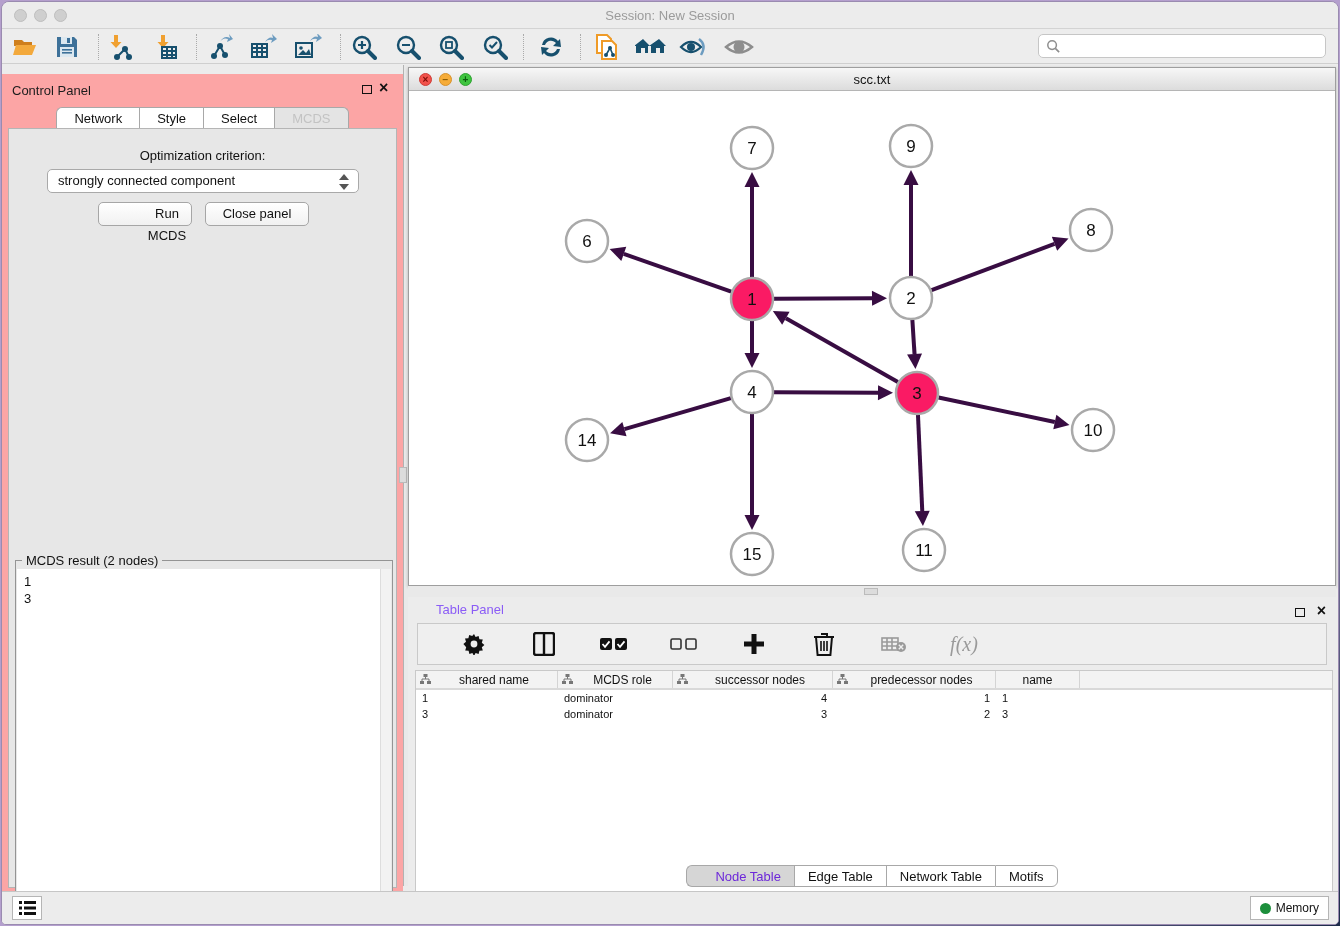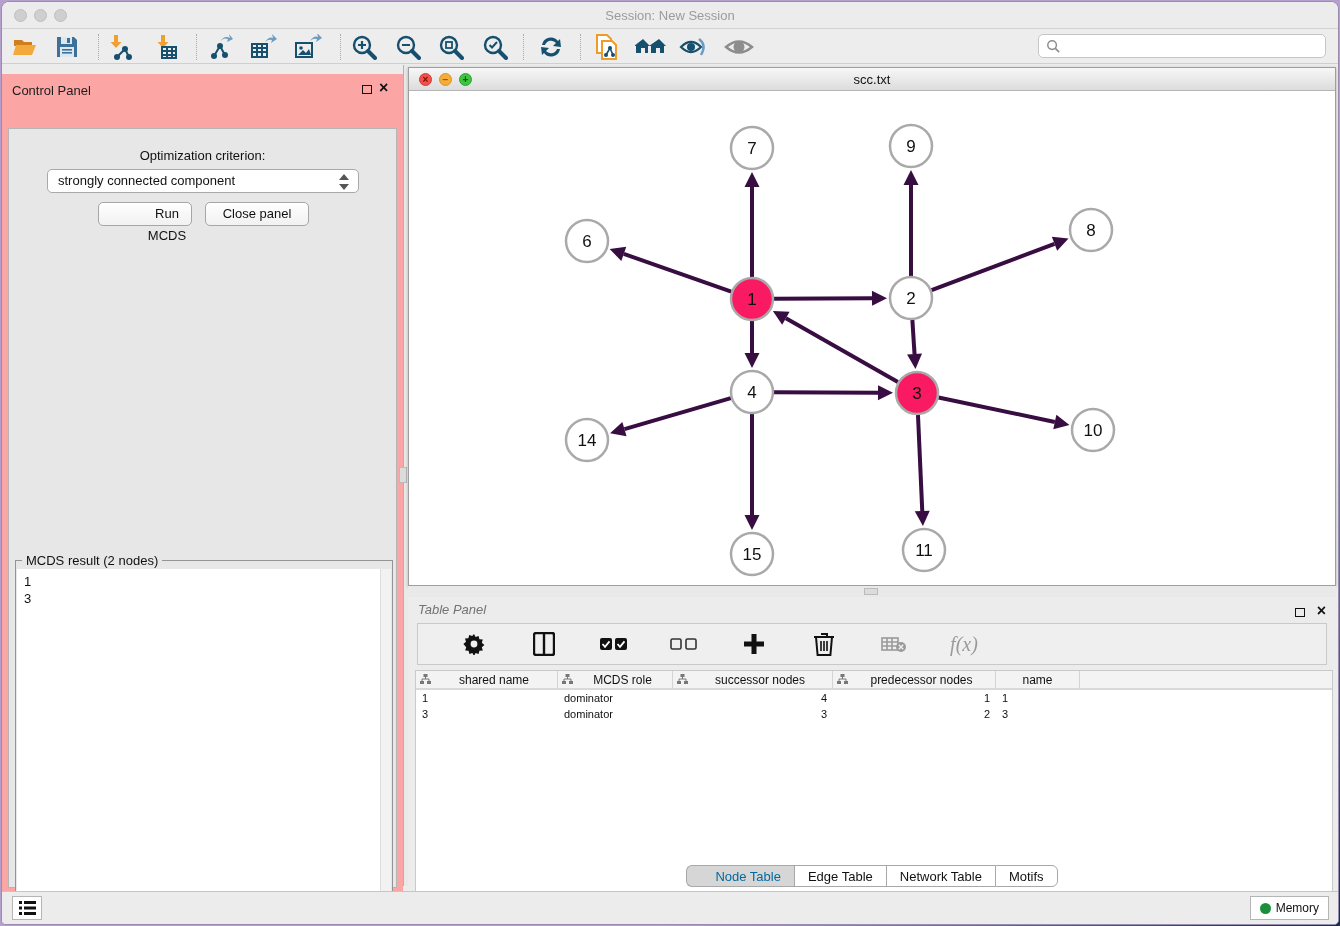--- a/index.html
+++ b/index.html
@@ -53,37 +53,37 @@
 
   
   #net-frame { position:absolute; left:406px; top:65px; width:928px; height:519px; border:1px solid #9e9e9e; background:#fff; box-shadow:0 1px 3px rgba(0,0,0,0.25); }
   #net-titlebar { position:absolute; left:0; top:0; width:100%; height:23px; background:linear-gradient(#f7f7f7,#dcdcdc); border-bottom:1px solid #b5b5b5; }
   .frame-light { position:absolute; top:5px; width:13px; height:13px; border-radius:50%; font-size:10px; font-weight:700; text-align:center; line-height:12px; }
   #net-title { position:absolute; top:4px; width:100%; text-align:center; font-size:13px; color:#111; }
   #net-canvas { position:absolute; left:0; top:23px; width:926px; height:494px; background:#fff; }
 
   
   #table-panel { position:absolute; left:406px; top:595px; width:928px; height:289px; background:#ececec; }
-  #tp-header { position:absolute; left:10px; top:5px; font-size:13px; color:#737373;font-style:italic; }
+  #tp-header { position:absolute; left:28px; top:5px; font-size:13px; color:#8b5cf6; }
   #tp-toolbar { position:absolute; left:9px; top:26px; width:910px; height:42px; background:#efefef; border:1px solid #c9c9c9; display:flex; align-items:center; gap:14px; padding-left:14px; }
   .tpi { width:28px; height:28px; display:flex; align-items:center; justify-content:center;margin-left:28px; }
   #data-table { position:absolute; left:7px; top:73px; width:918px; height:222px; background:#fff; border:1px solid #c9c9c9; font-size:11px; }
   #thead { display:flex; height:19px; background:#f3f3f3; border-bottom:2px solid #d9d9d9; }
   .th { display:flex; align-items:center; border-right:1px solid #d4d4d4; position:relative; }
   .th .th-label { flex:1; text-align:center; font-size:12px; color:#111; }
   .th .tree-ic { margin-left:4px; }
   .c0 { width:142px; } .c1 { width:115px; } .c2 { width:160px; } .c3 { width:163px; } .c4 { width:84px; }
   .trow { display:flex; height:16px; }
   .td { line-height:16px; padding:0 6px; color:#111; overflow:hidden; }
   .al { text-align:left; } .ar { text-align:right; }
   #tp-tabs { position:absolute; left:0; top:268px; width:100%; display:flex; justify-content:center; }
   .tp-tab { height:22px; padding:0 13px; background:#fff; border:1px solid #a8a8a8; border-right:none; font-size:13px; line-height:21px; color:#111; }
   .tp-tab:first-child { border-radius:6px 0 0 6px; }
   .tp-tab:last-child { border-right:1px solid #a8a8a8; border-radius:0 6px 6px 0; }
-  .tp-tab.active { background:#d6d6d6; color:#0369a1;padding-left:28px; }
+  .tp-tab.active { background:#d6d6d6; color:#6d28d9;padding-left:28px; }
 
   
   #statusbar { position:absolute; left:0; bottom:0; width:100%; height:33px; background:#ececec; border-top:1px solid #c6c6c6; }
   #automation-btn { position:absolute; left:10px; top:4px; width:30px; height:24px; background:#fff; border:1px solid #b5b5b5; display:flex; align-items:center; justify-content:center; }
   #memory-btn { position:absolute; right:9px; top:4px; height:24px; background:#fff; border:1px solid #b5b5b5; display:flex; align-items:center; gap:5px; padding:0 9px; font-size:12px; color:#111; }
   #memory-dot { width:11px; height:11px; border-radius:50%; background:#1d8f3c; }
 </style>
 </head>
 <body>
 
@@ -239,20 +239,26 @@
           <circle cx="6.5" cy="6.5" r="4.6" fill="none" stroke="#8e8e8e" stroke-width="1.6"></circle>
           <path d="M10 10 L14 14" stroke="#8e8e8e" stroke-width="1.8"></path>
         </svg>
     </div>
   </div>
 
   <div id="control-panel">
     <div id="cp-header">Control Panel</div>
     <span class="panel-float-icon" style="left:360px;"></span>
     <span class="panel-close-icon" style="left:377px;">×</span>
+    <div id="cp-tabs">
+      <div class="cp-tab">Network</div>
+      <div class="cp-tab">Style</div>
+      <div class="cp-tab">Select</div>
+      <div class="cp-tab active">MCDS</div>
+    </div>
     <div id="cp-body">
       <div id="opt-select">
         <span>strongly connected component</span>
         <span class="stepper">
             <span class="up"></span>
             <span class="down"></span>
           </span>
       </div>
       <div id="opt-label">Optimization criterion:</div>
       <div class="cp-btn" style="left:89px; width:94px;padding-left:44px;">Run MCDS</div>

